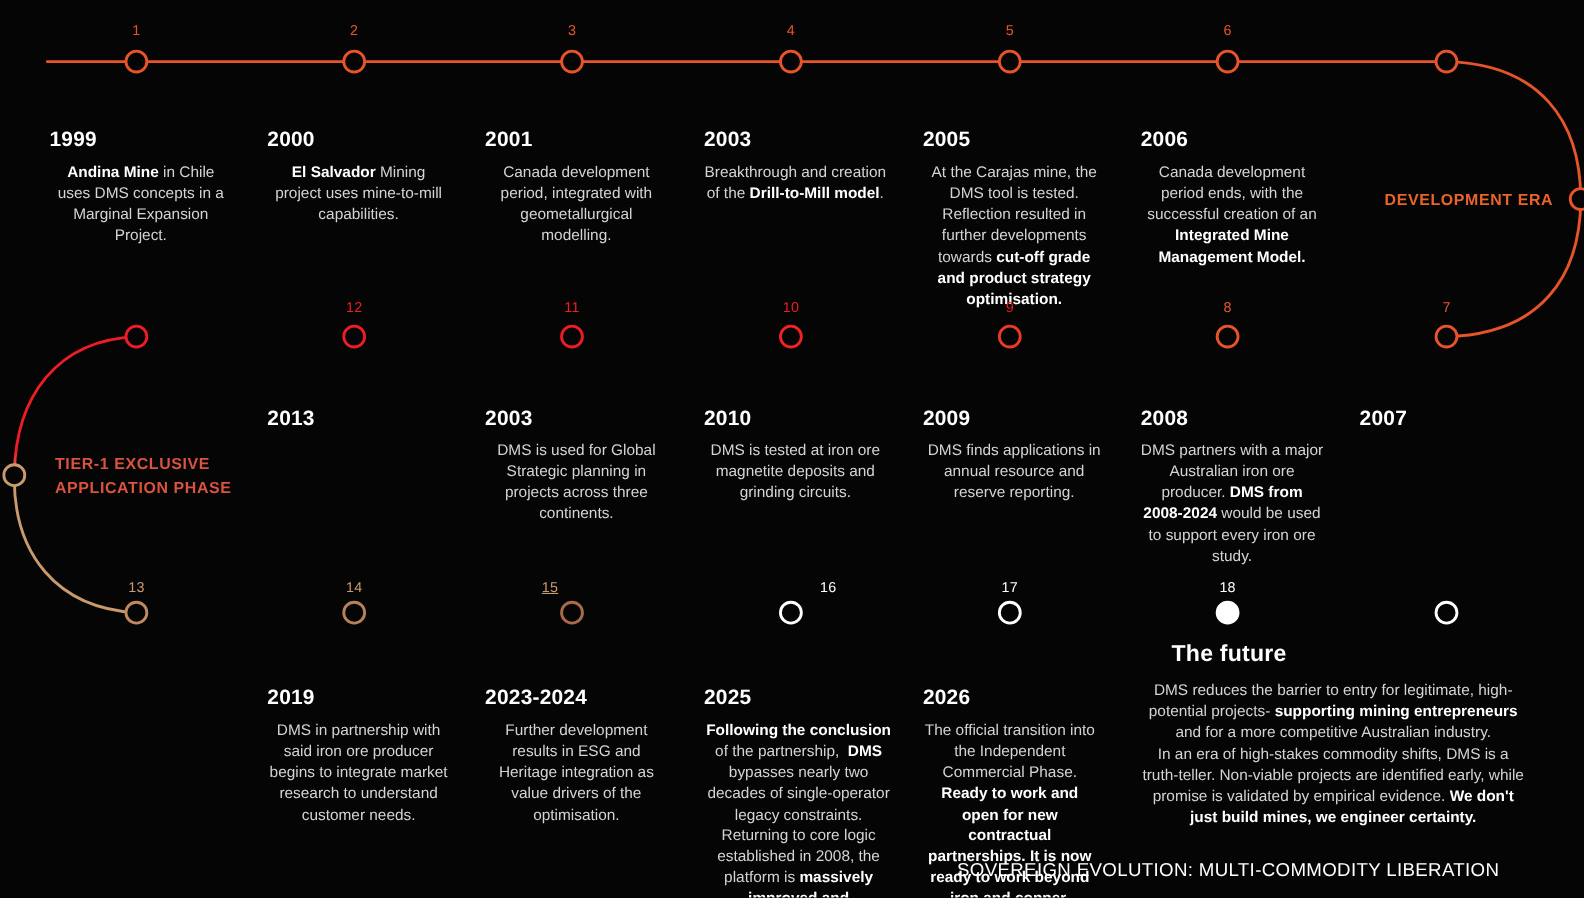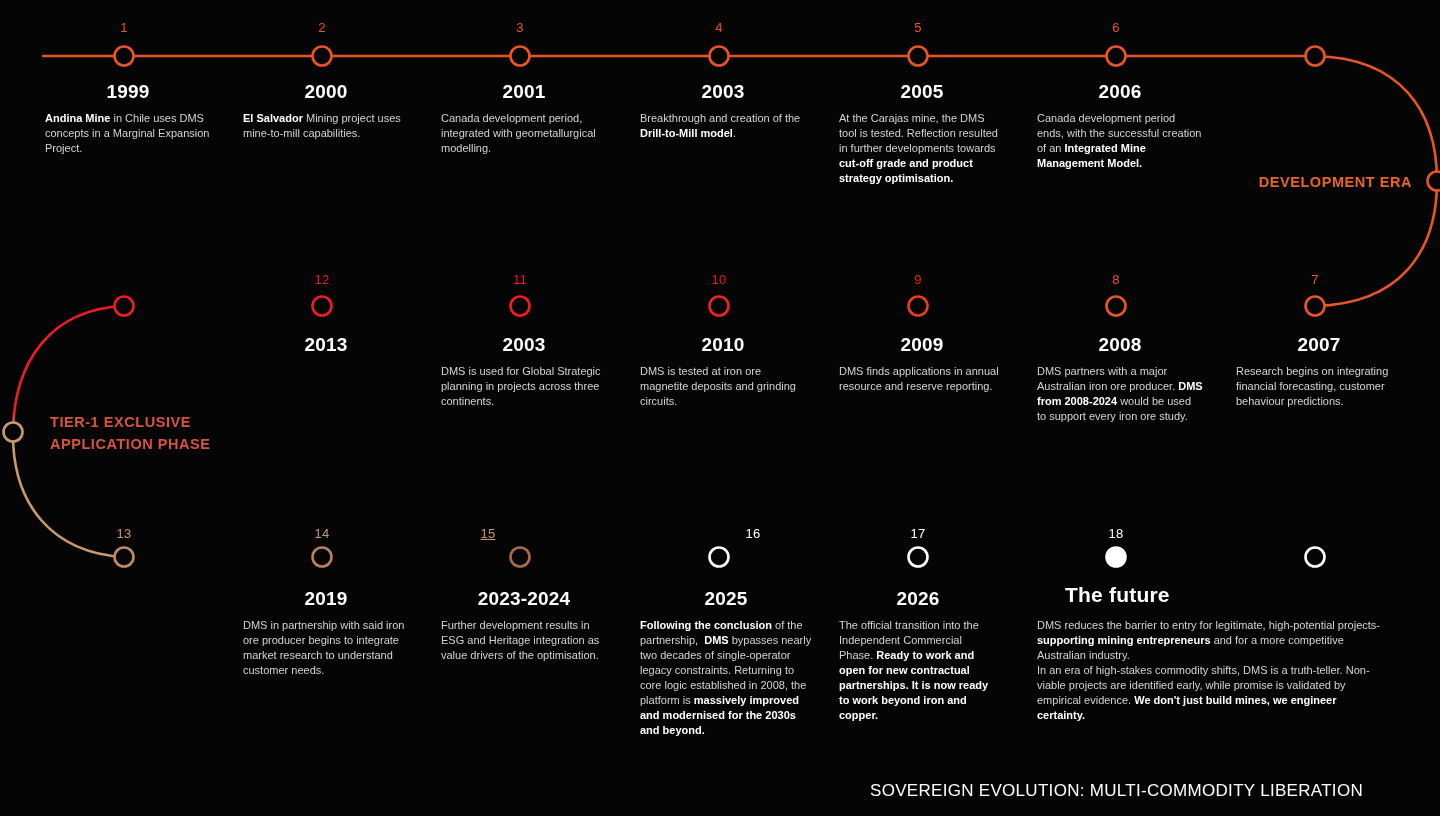--- a/index.html
+++ b/index.html
@@ -21,23 +21,23 @@
   .num.r{color:#ee1c25;}
   .num.t{color:#c99a6e;}
   .num.w{color:#ffffff;}
 
   
   .entry{position:absolute;}
   .yr{
     font-size:19px;font-weight:700;color:#ffffff;
     letter-spacing:.2px;margin:0 0 8px 0;line-height:1.1;
   }
-  .yr.center{text-align:center;}
+  .yr.center{margin-top:36px;}
   .desc{
-    font-size:11px;line-height:1.37;color:#d4d4d4;font-weight:400;
+    font-size:14px;line-height:1.37;color:#d4d4d4;font-weight:400;text-align:center;
   }
   .desc b{color:#ffffff;font-weight:700;}
   .desc p{margin:0;}
   .desc p+p{}
 
   
   .era{
     position:absolute;font-size:14.5px;font-weight:700;
     letter-spacing:.55px;line-height:1.5;text-transform:uppercase;
   }
@@ -191,31 +191,30 @@
   <div class="entry" style="left:839px;top:335px;width:166px;">
     <div class="yr center">2009</div>
     <div class="desc">DMS finds applications in annual resource and reserve reporting.</div>
   </div>
   <div class="entry" style="left:1037px;top:335px;width:166px;">
     <div class="yr center">2008</div>
     <div class="desc">DMS partners with a major Australian iron ore producer. <b>DMS from 2008-2024</b> would be used to support every iron ore study.</div>
   </div>
   <div class="entry" style="left:1236px;top:335px;width:166px;">
     <div class="yr center">2007</div>
-    <div class="desc">Research begins on integrating financial forecasting, customer behaviour predictions.</div>
   </div>
 
   <div class="era tier" style="left:50px;top:412px;width:260px;">
     <div>TIER-1 EXCLUSIVE</div>
     <div>APPLICATION PHASE</div>
   </div>
 
   <div class="num t" style="left:124px;top:527px;">13</div>
   <div class="num t" style="left:322px;top:527px;">14</div>
-  <div class="num t" style="left:488px;top:527px;text-decoration:underline;">15</div>
+  <div class="num t" style="left:500px;top:527px;text-decoration:underline;">15</div>
   <div class="num w" style="left:719px;top:527px;margin-left:34px;">16</div>
   <div class="num w" style="left:918px;top:527px;">17</div>
   <div class="num w" style="left:1116px;top:527px;">18</div>
 
   <div class="entry" style="left:243px;top:589px;width:166px;">
     <div class="yr center">2019</div>
     <div class="desc">DMS in partnership with said iron ore producer begins to integrate market research to understand customer needs.</div>
   </div>
   <div class="entry" style="left:441px;top:589px;width:166px;">
     <div class="yr center">2023-2024</div>

